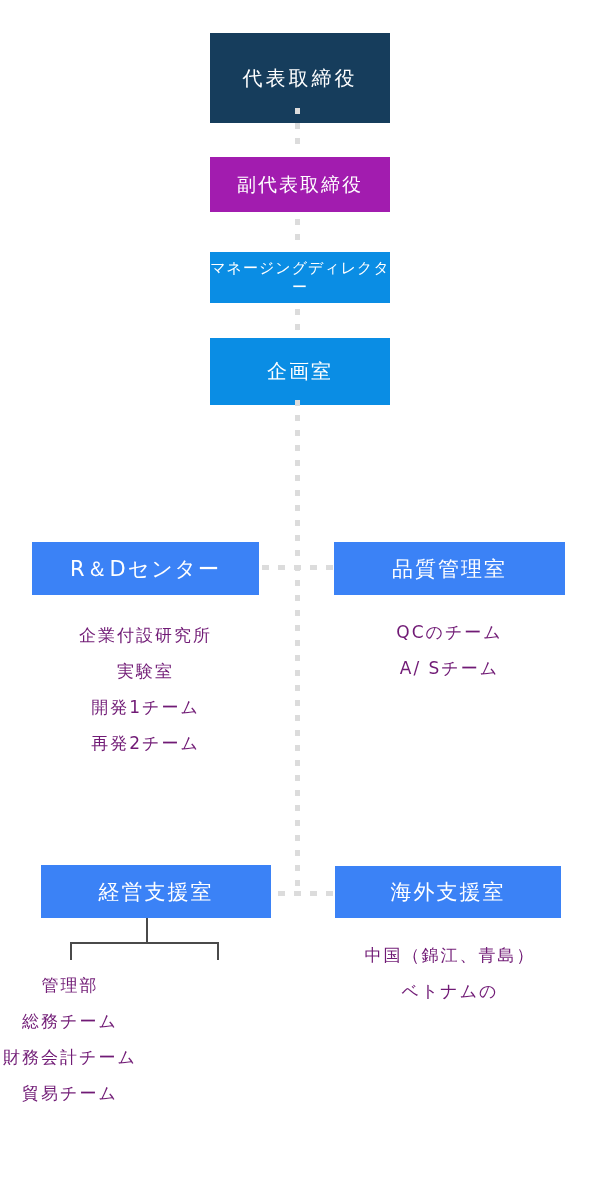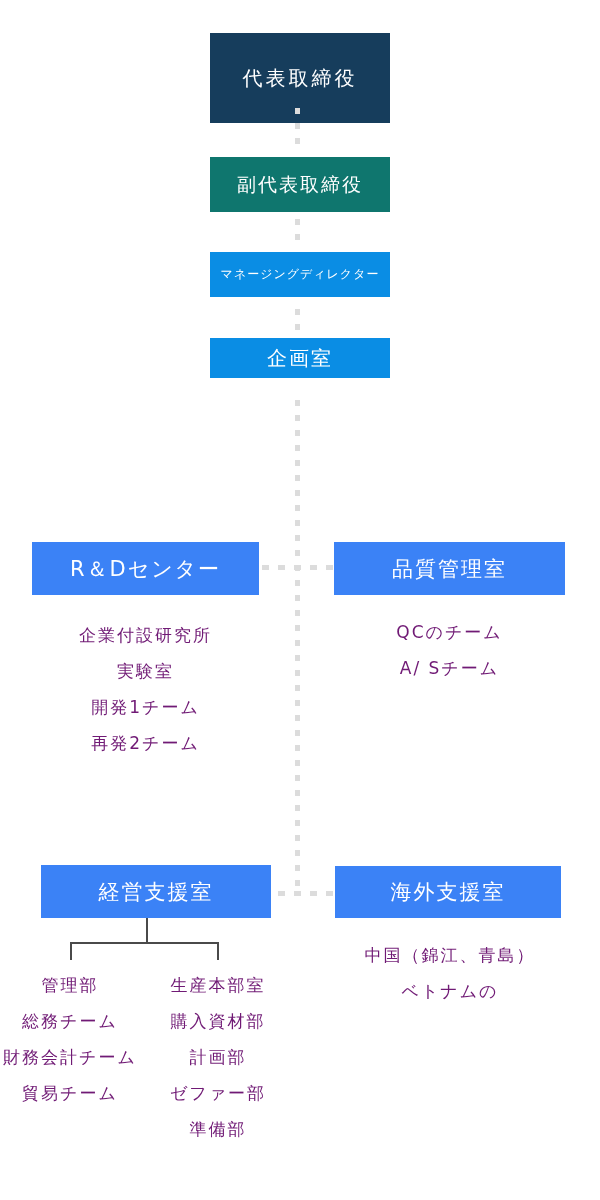--- a/index.html
+++ b/index.html
@@ -17,23 +17,23 @@
   .node {
     position: absolute;
     display: flex;
     align-items: center;
     justify-content: center;
     color: #ffffff;
     text-align: center;
     box-sizing: border-box;
   }
   .node-l1 { left: 210px; top: 10px;  width: 180px; height: 90px; background: #163d5c; font-size: 20px; letter-spacing: 3px; margin-top: 23px; }
-  .node-l2 { left: 210px; top: 157px; width: 180px; height: 55px; background: #0f766e; font-size: 19px; letter-spacing: 2px; }
-  .node-l3 { left: 210px; top: 252px; width: 180px; height: 45px; background: #0a8de4; font-size: 12px; letter-spacing: 1px; }
-  .node-l4 { left: 210px; top: 338px; width: 180px; height: 40px; background: #0a8de4; font-size: 20px; letter-spacing: 2px; }
+  .node-l2 { left: 210px; top: 157px; width: 180px; height: 55px; background: #a21caf; font-size: 19px; letter-spacing: 2px; }
+  .node-l3 { left: 210px; top: 252px; width: 180px; height: 51px; background: #0a8de4; font-size: 15px; letter-spacing: 1px; }
+  .node-l4 { left: 210px; top: 338px; width: 180px; height: 67px; background: #0a8de4; font-size: 20px; letter-spacing: 2px; }
   .node-light {
     background: #3b82f6;
     font-size: 21px;
     font-weight: 500;
     letter-spacing: 2px;
   }
   .node-rnd      { left: 32px;  top: 542px; width: 227px; height: 53px; }
   .node-quality  { left: 334px; top: 542px; width: 231px; height: 53px; }
   .node-mgmt     { left: 33px;  top: 865px; width: 230px; height: 53px; margin-left: 8px; }
   .node-overseas { left: 335px; top: 866px; width: 226px; height: 52px; }
@@ -119,26 +119,19 @@
   <div class="sline tree-dropL"></div>
   <div class="sline tree-dropR"></div>
 
   <div class="sublist list-mgmt-left">
     <div>管理部</div>
     <div>総務チーム</div>
     <div>財務会計チーム</div>
     <div>貿易チーム</div>
   </div>
 
-  <div class="sublist list-mgmt-right">
-    <div>生産本部室</div>
-    <div>購入資材部</div>
-    <div>計画部</div>
-    <div>ゼファー部</div>
-    <div>準備部</div>
-  </div>
 
   <div class="sublist list-overseas">
     <div>中国（錦江、青島）</div>
     <div>ベトナムの</div>
   </div>
 
 </div>
 
 </body></html>

